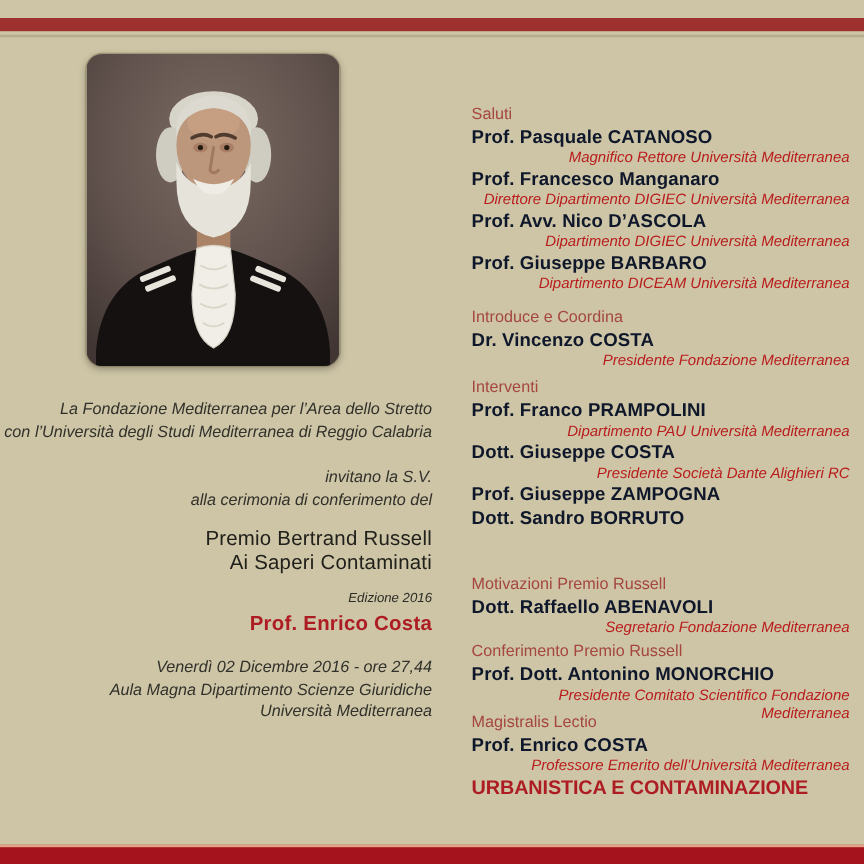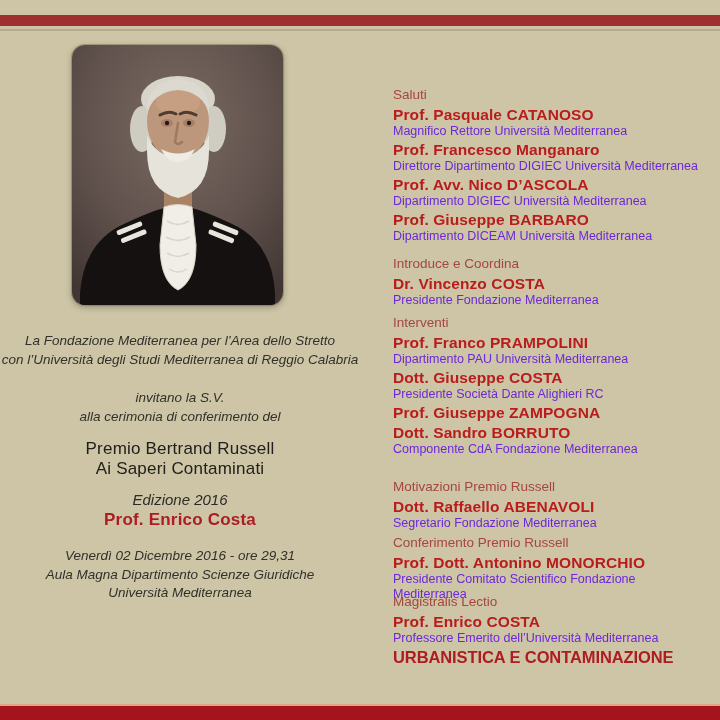--- a/index.html
+++ b/index.html
@@ -17,34 +17,34 @@
   .stripe-top-shadow{position:absolute;left:0;top:29px;width:720px;height:2px;background:#b5ac8e;}
   .band-bottom{position:absolute;left:0;bottom:0;width:720px;height:14px;background:#a5131d;border-top:2px solid #e3a387;}
   
   .photo{
     position:absolute;left:72px;top:45px;width:211px;height:260px;
     border-radius:13px;
     box-shadow:0 0 0 1px rgba(120,108,80,.45), 0 2px 6px rgba(40,30,20,.35);
     overflow:hidden;
   }
   .photo svg{display:block;}
-  .lb{position:absolute;left:0;width:360px;text-align:center;color:#31302a;}
+  .lb{position:absolute;left:0;width:360px;text-align:right;color:#31302a;}
   .lb .ln{display:block;}
   .org{top:331px;font-style:italic;font-size:13.5px;line-height:19px;}
   .invite{top:388px;font-style:italic;font-size:13.5px;line-height:19px;}
   .award{top:439px;font-weight:normal;font-size:17px;line-height:20px;color:#21201b;letter-spacing:.2px;}
-  .edizione{top:491px;font-style:italic;font-size:15px;line-height:17px;color:#2c2b25;}
+  .edizione{top:491px;font-style:italic;font-size:11px;line-height:17px;color:#2c2b25;}
   .honoree{top:510px;font-weight:bold;font-size:17px;line-height:19px;color:#ae1c23;letter-spacing:.2px;}
   .event{top:547px;font-style:italic;font-size:13.5px;line-height:18.5px;}
   
   .sec{position:absolute;left:393px;width:315px;}
   .sec-h{color:#a5463f;font-size:13.5px;line-height:18px;margin:16px 0 1px 0;}
   .entry{margin:0 0 1px 0;}
-  .nm{font-weight:bold;font-size:15.5px;line-height:19px;color:#b91c1c;letter-spacing:.1px;}
-  .rl{font-size:12.5px;line-height:15px;color:#6d28d9;}
+  .nm{font-weight:bold;font-size:15.5px;line-height:19px;color:#0f172a;letter-spacing:.1px;}
+  .rl{font-style:italic;font-size:12.5px;line-height:15px;color:#b91c1c;text-align:right;}
   .lecture{font-weight:bold;font-size:16.5px;line-height:20px;color:#ae1c23;margin-top:1px;letter-spacing:-.1px;}
   #sec0{top:70px}#sec1{top:239px}#sec2{top:298px}#sec3{top:462px}#sec4{top:518px}#sec5{top:577px}
 </style>
 </head>
 <body>
 
 <div class="canvas">
 
   <div class="stripe-top"></div>
   <div class="stripe-top-shadow"></div>
@@ -115,21 +115,21 @@
   <div class="lb award">
     <span class="ln">Premio Bertrand Russell</span>
     <span class="ln">Ai Saperi Contaminati</span>
   </div>
 
   <div class="lb edizione">Edizione 2016</div>
 
   <div class="lb honoree">Prof. Enrico Costa</div>
 
   <div class="lb event">
-    <span class="ln">Venerdì 02 Dicembre 2016 - ore 29,31</span>
+    <span class="ln">Venerdì 02 Dicembre 2016 - ore 27,44</span>
     <span class="ln">Aula Magna Dipartimento Scienze Giuridiche</span>
     <span class="ln">Università Mediterranea</span>
   </div>
 
   <div class="sec" id="sec0">
     <div class="sec-h">Saluti</div>
     <div class="entry">
       <div class="nm">Prof. Pasquale CATANOSO</div>
       <div class="rl">Magnifico Rettore Università Mediterranea</div>
     </div>
@@ -163,21 +163,20 @@
     </div>
     <div class="entry">
       <div class="nm">Dott. Giuseppe COSTA</div>
       <div class="rl">Presidente Società Dante Alighieri RC</div>
     </div>
     <div class="entry">
       <div class="nm">Prof. Giuseppe ZAMPOGNA</div>
     </div>
     <div class="entry">
       <div class="nm">Dott. Sandro BORRUTO</div>
-      <div class="rl">Componente CdA Fondazione Mediterranea</div>
     </div>
   </div>
 
   <div class="sec" id="sec3">
     <div class="sec-h">Motivazioni Premio Russell</div>
     <div class="entry">
       <div class="nm">Dott. Raffaello ABENAVOLI</div>
       <div class="rl">Segretario Fondazione Mediterranea</div>
     </div>
   </div>

